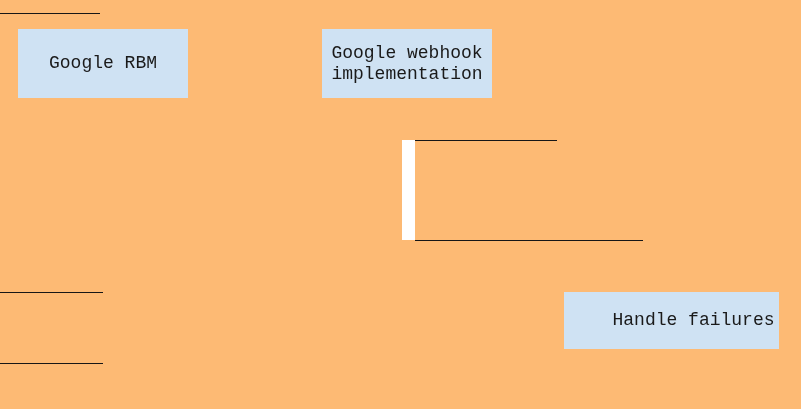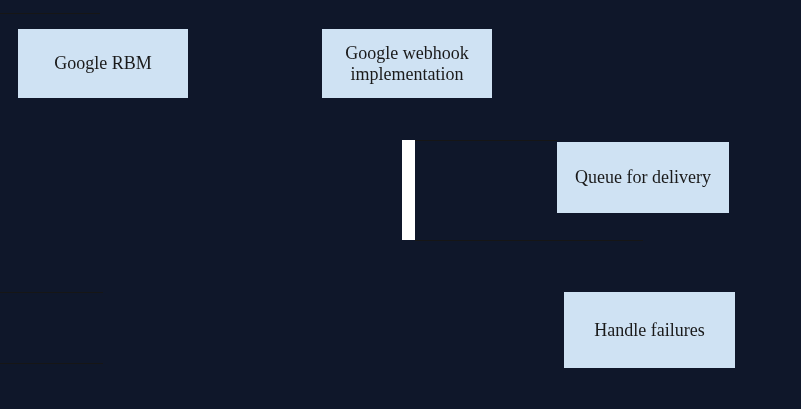--- a/index.html
+++ b/index.html
@@ -4,23 +4,23 @@
 <style>
   html, body {
     margin: 0;
     padding: 0;
     background: #000000;
   }
   .canvas {
     position: relative;
     width: 801px;
     height: 409px;
-    background: #0f172a;
+    background: #fdba74;
     overflow: hidden;
-    font-family: Liberation Serif, serif;
+    font-family: Liberation Mono, monospace;
   }
   .node {
     position: absolute;
     background: #cfe2f3;
     color: #1a1a1a;
     display: flex;
     align-items: center;
     justify-content: center;
     text-align: center;
     font-size: 18px;
@@ -50,21 +50,18 @@
   <div class="node" style="left:18px; top:29px; width:170px; height:69px;">
     <span>Google RBM</span>
   </div>
 
   <div class="node" style="left:322px; top:29px; width:170px; height:69px;">
     <span>Google webhook implementation</span>
   </div>
 
   <div class="activation" style="left:402px; top:140px; width:13px; height:100px;"></div>
 
-  <div class="node" style="left:557px; top:142px; width:172px; height:71px;">
-    <span>Queue for delivery</span>
-  </div>
 
-  <div class="node" style="left:564px; top:292px; width:171px; height:76px;">
+  <div class="node" style="left:564px; top:292px; width:171px; height:57px;padding-left:44px;">
     <span>Handle failures</span>
   </div>
 
 </div>
 
 </body></html>

